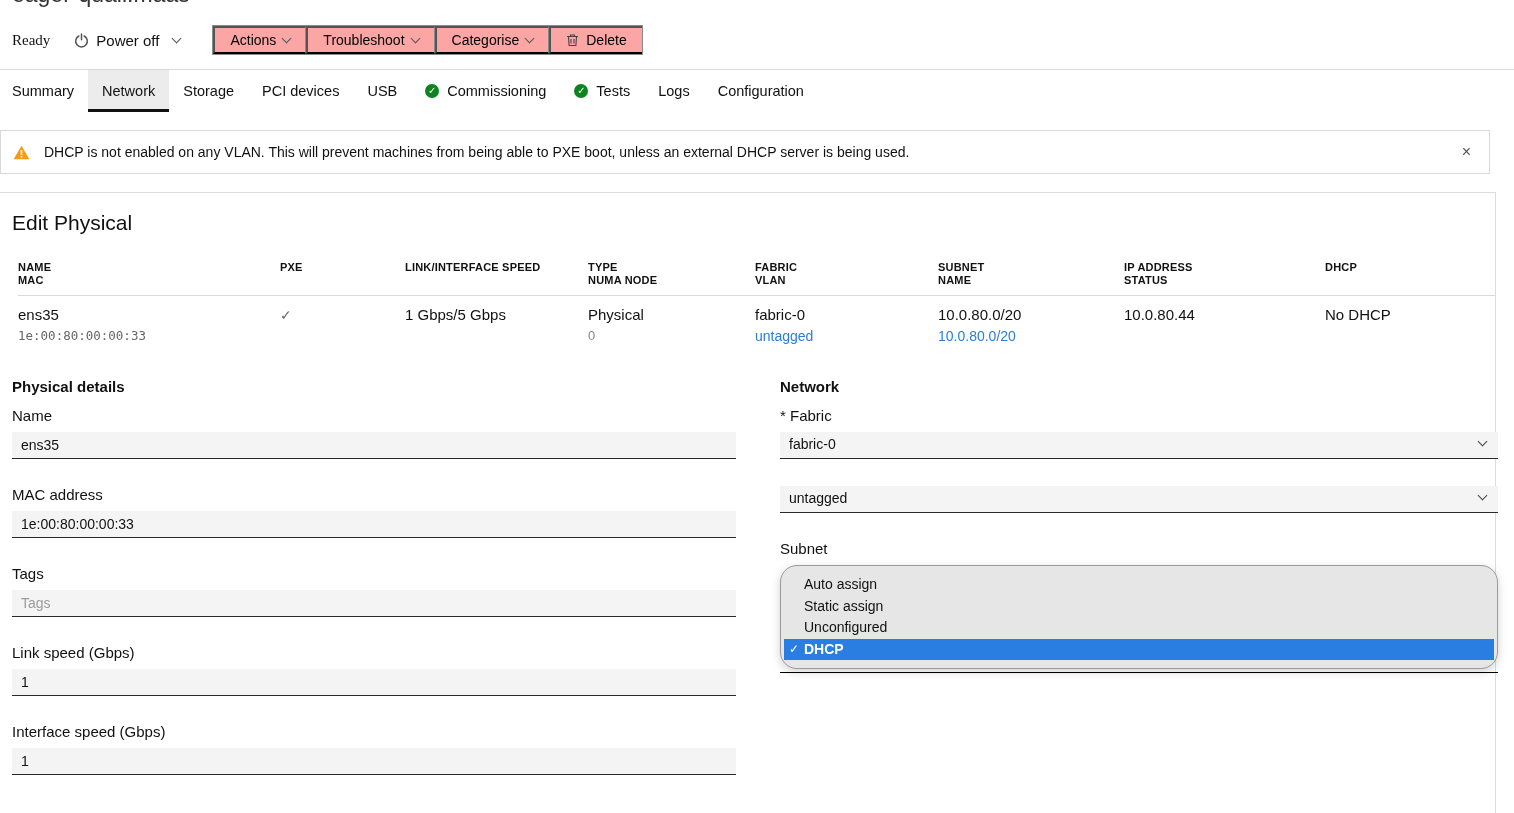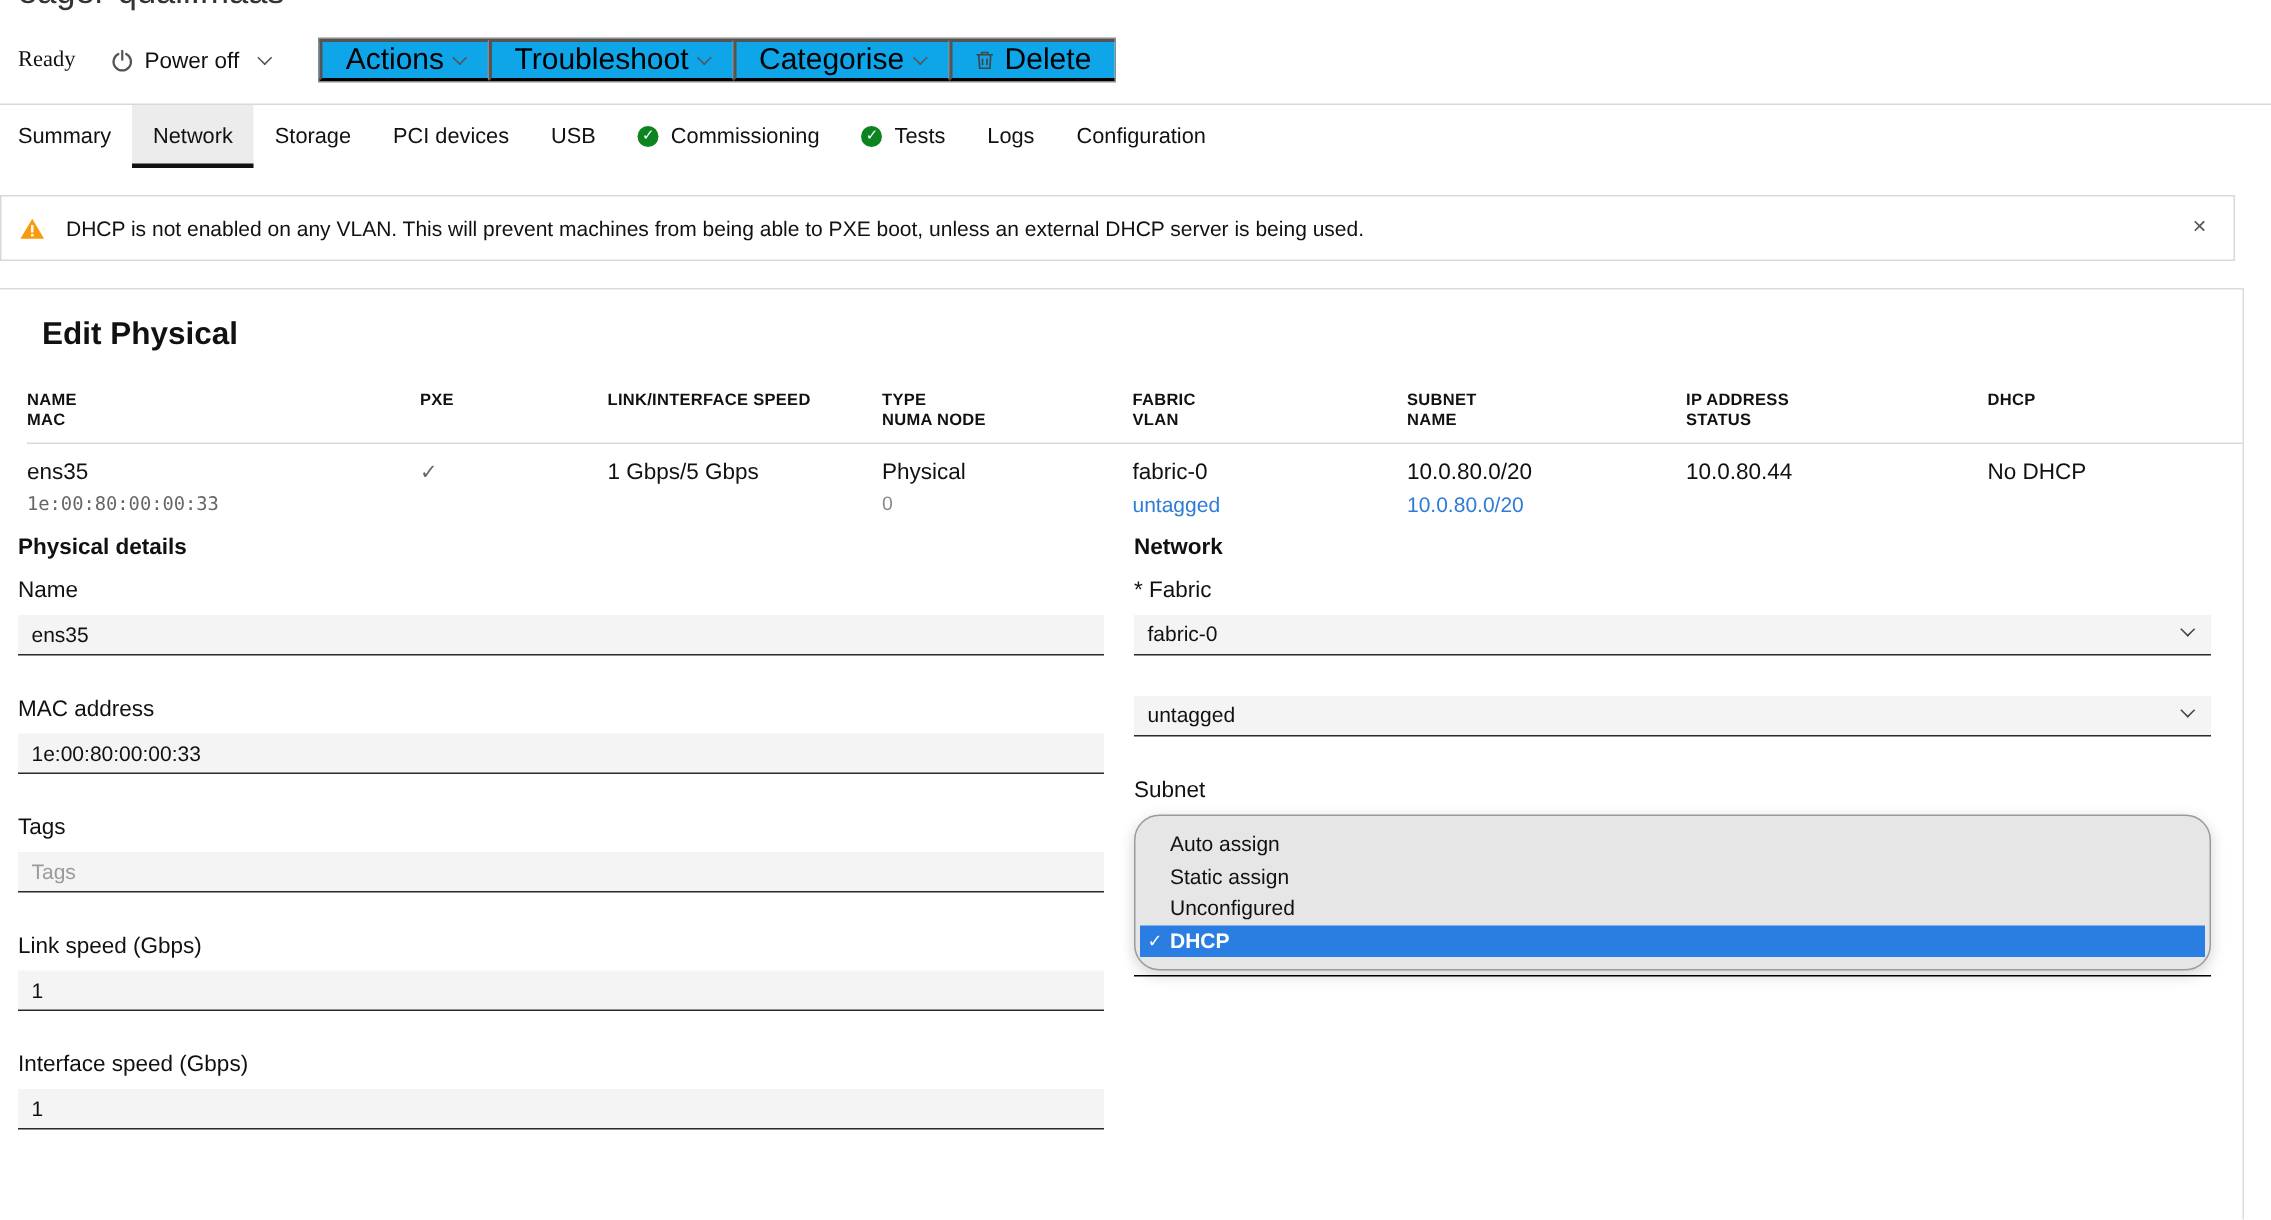--- a/index.html
+++ b/index.html
@@ -14,22 +14,22 @@
   .title-clip h1 { margin:-19px 0 0 12px; font-size:23px; font-weight:400; color:#333; }
 
   
   .toolbar { display:flex; align-items:center; margin:16px 12px 0 12px; height:30px; }
   .status-label { font-size:15px; margin-right:24px;font-family:Liberation Serif, serif; }
   .power-seg { display:flex; align-items:center; gap:7px; margin-right:32px; cursor:pointer; }
   .power-seg svg { display:block; }
   .chev { width:7px; height:7px; border-right:1.6px solid #555; border-bottom:1.6px solid #555;
           transform:rotate(45deg); display:inline-block; margin:-3px 0 0 7px; }
   .btn-group { display:flex; border:1px solid #8b8b8b; height:30px; }
-  .group-btn { display:flex; align-items:center; padding:0 15px; font-size:20px;
-               border-right:1px solid #8b8b8b; background:#0ea5e9; cursor:pointer; }
+  .group-btn { display:flex; align-items:center; padding:0 15px; font-size:14px;
+               border-right:1px solid #8b8b8b; background:#fca5a5; cursor:pointer; }
   .group-btn:last-child { border-right:none; }
   .trash-icon { margin-right:7px; display:block; }
 
   
   .tabs { border-top:1px solid #d9d9d9; margin-top:14px; padding:0 12px; display:flex; }
   .tab { display:flex; align-items:center; gap:8px; padding:13px 14px 10px 14px;
          font-size:14.5px; border-bottom:3px solid transparent; cursor:pointer; white-space:nowrap; }
   .tab:first-child { padding-left:0; }
   .tab.active { background:#ececec; border-bottom-color:#111; }
   .check-circle { width:14px; height:14px; border-radius:50%; background:#0e8420; color:#fff;
@@ -38,36 +38,36 @@
   
   .banner { margin:18px 24px 0 0; border:1px solid #d9d9d9; height:44px;
             display:flex; align-items:center; padding:0 14px 0 12px; font-size:14px; }
   .banner-icon { margin-right:14px; display:block; flex:0 0 auto; }
   .banner-close { margin-left:auto; font-size:16px; color:#555; background:none; border:none;
                   cursor:pointer; padding:0 4px; font-family:inherit; }
 
   
   .card { margin-top:18px; width:1496px; min-height:625px;
           border-top:1px solid #dcdcdc; border-right:1px solid #dcdcdc; padding-left:12px; }
-  .card h2 { font-size:21px; font-weight:700; margin:18px 0 0 16px; }
+  .card h2 { font-size:21px; font-weight:400; margin:18px 0 0 0; }
 
   
   .iface-table { margin-top:26px; padding-left:6px; }
   .tbl-grid { display:grid; grid-template-columns:262px 125px 183px 167px 183px 186px 201px auto; }
   .th { font-size:11px; font-weight:700; line-height:13px; letter-spacing:.2px; color:#111; }
   .tbl-head { padding-bottom:8px; border-bottom:1px solid #d9d9d9; }
   .tbl-row  { padding-top:10px; }
   .cell-primary { font-size:15px; }
   .cell-secondary { font-size:13px; color:#888; margin-top:5px; }
   .mono { font-family:"DejaVu Sans Mono", monospace; font-size:12.5px; color:#666; }
   .tbl-link { color:#2e7cd6; text-decoration:none; font-size:14px; cursor:pointer; }
   .pxe-check { color:#666; font-size:14px; }
 
   
-  .forms { display:grid; grid-template-columns:724px 718px; column-gap:20px; margin-top:12px; }
+  .forms { display:grid; grid-template-columns:724px 718px; column-gap:44px; margin-top:34px; }
   .col h3 { font-size:15px; font-weight:700; margin:0 0 12px 0; }
   .field { margin-bottom:27px; }
   .field label { display:block; font-size:15px; margin-bottom:8px; }
   .txt-input, .sel-input {
     width:100%; height:27px; background:#f4f4f4; border:none; border-bottom:1.5px solid #2a2a2a;
     padding:0 9px; font-size:14px; color:#111; font-family:inherit; border-radius:0;
   }
   .txt-input::placeholder { color:#9b9b9b; opacity:1; }
   .select-wrap { position:relative; }
   .select-wrap .chev { position:absolute; right:12px; top:9px; border-color:#444; }

